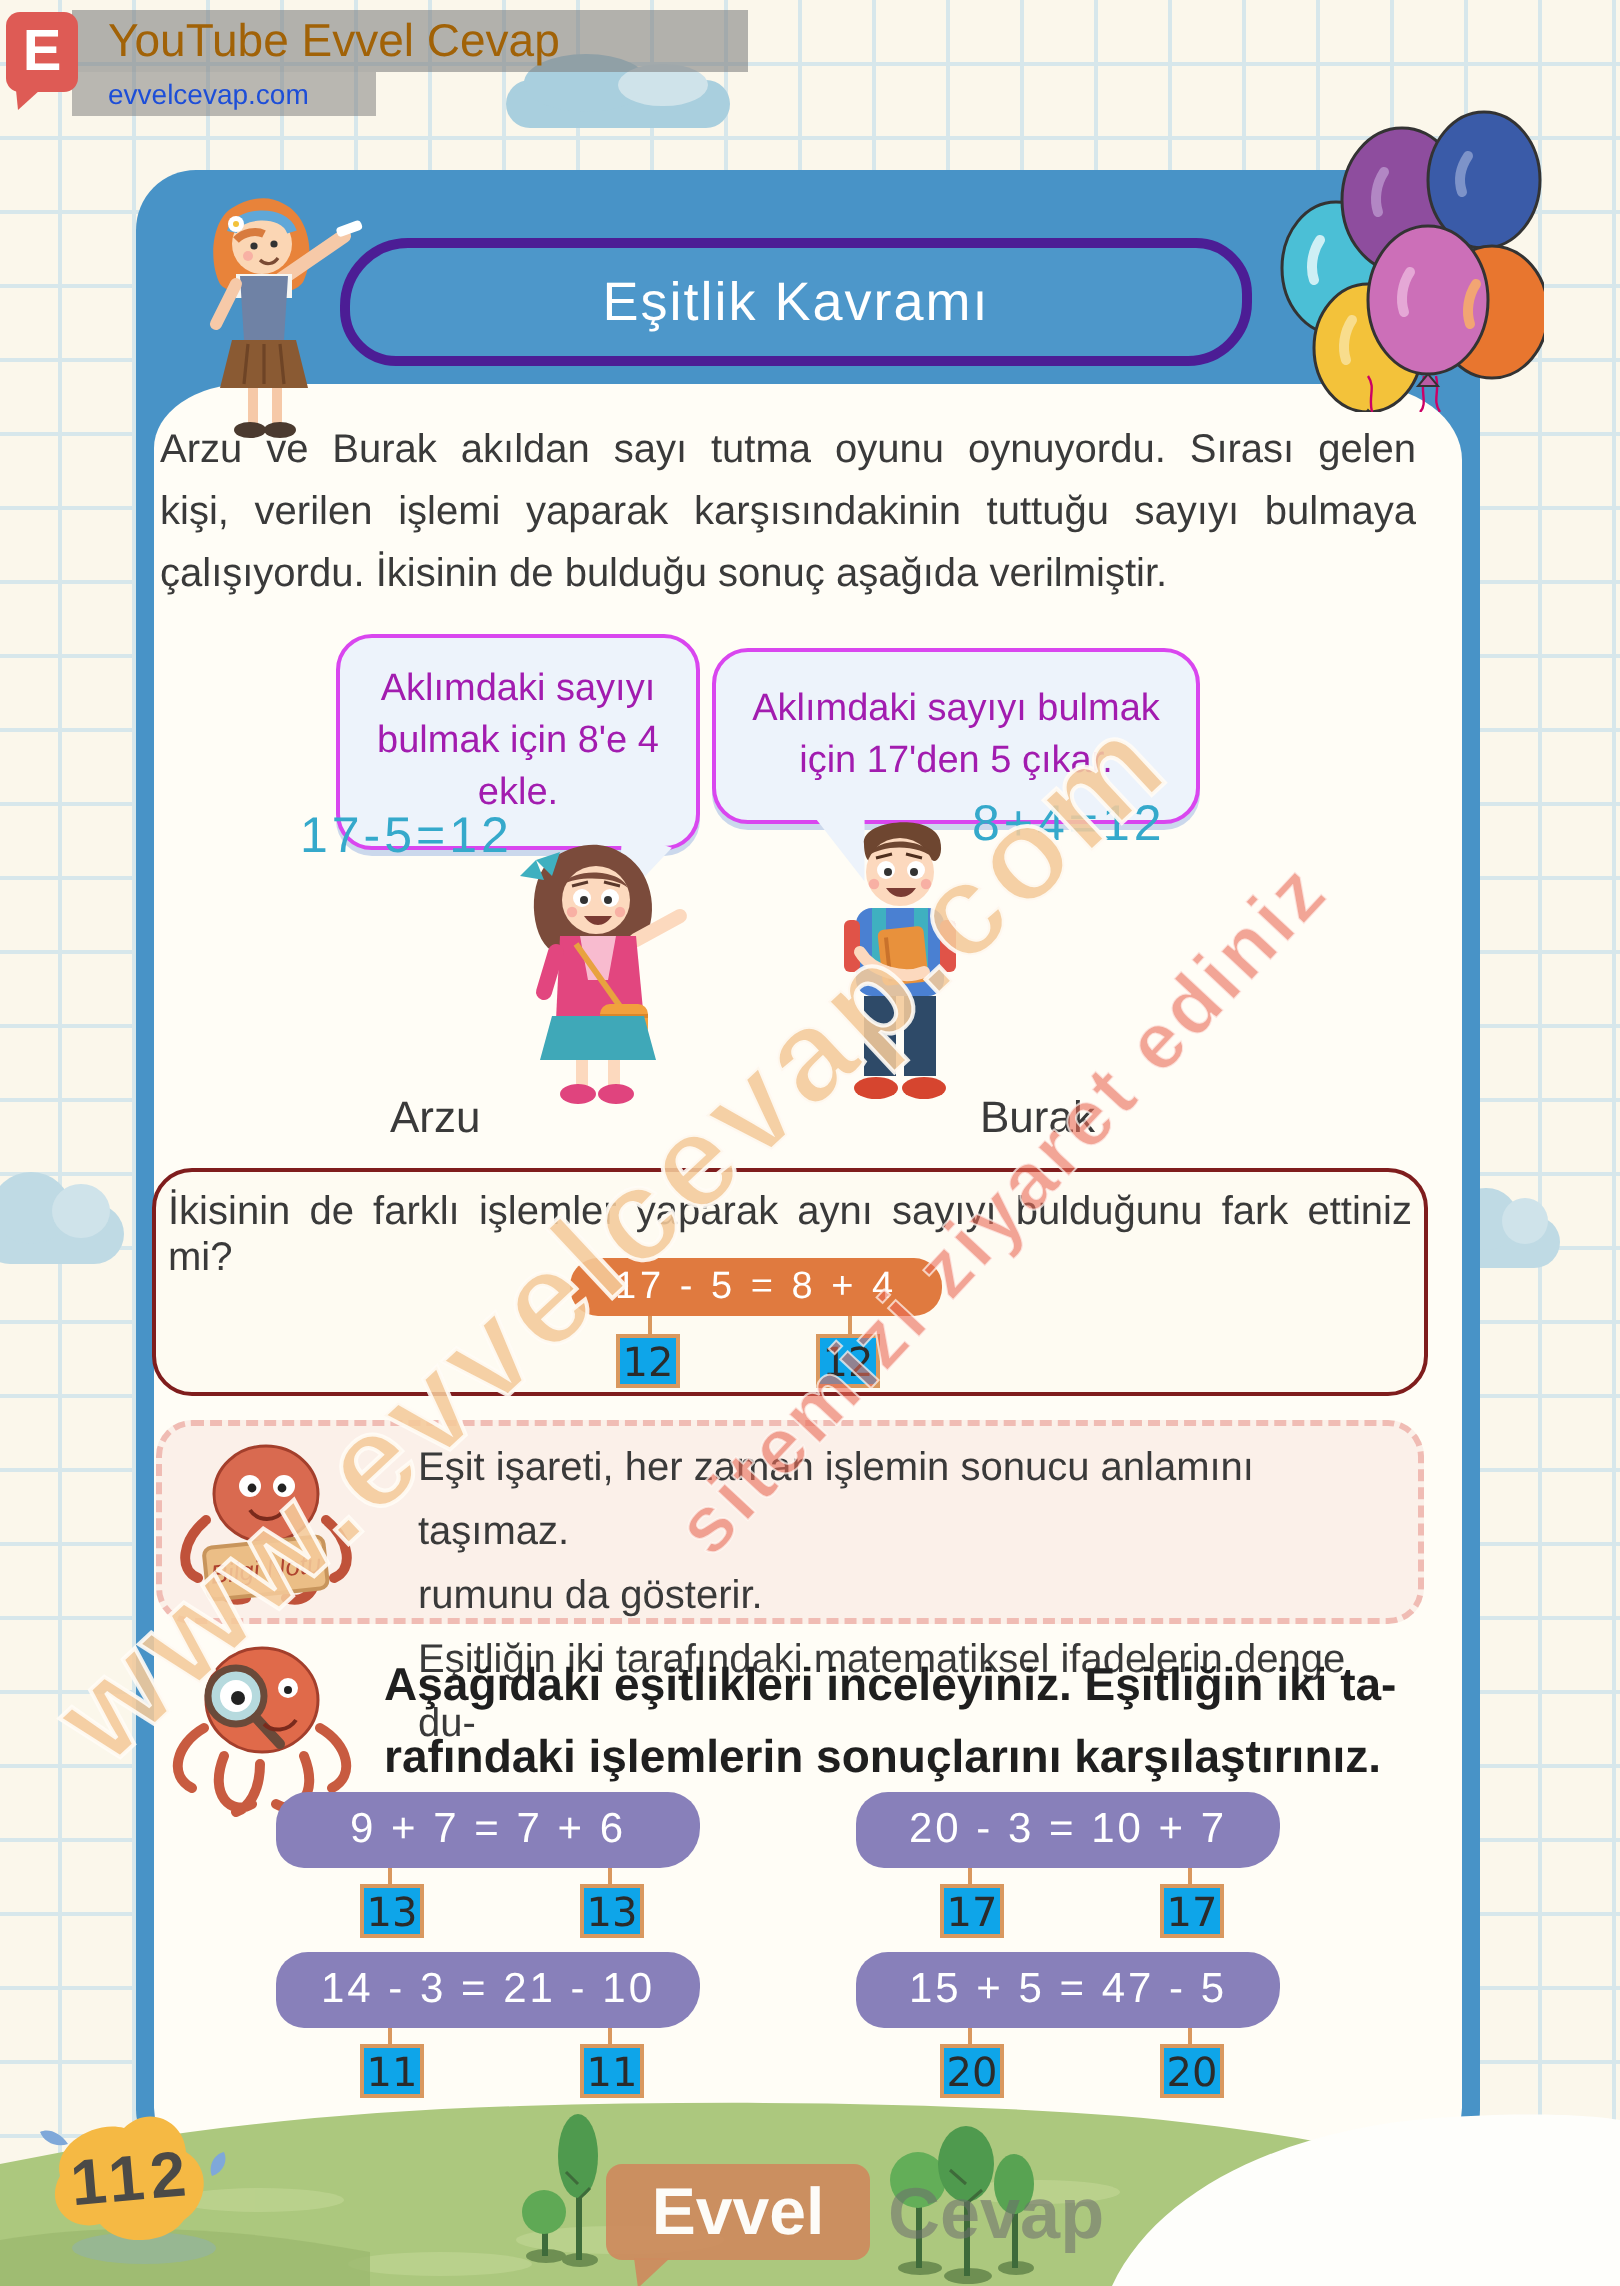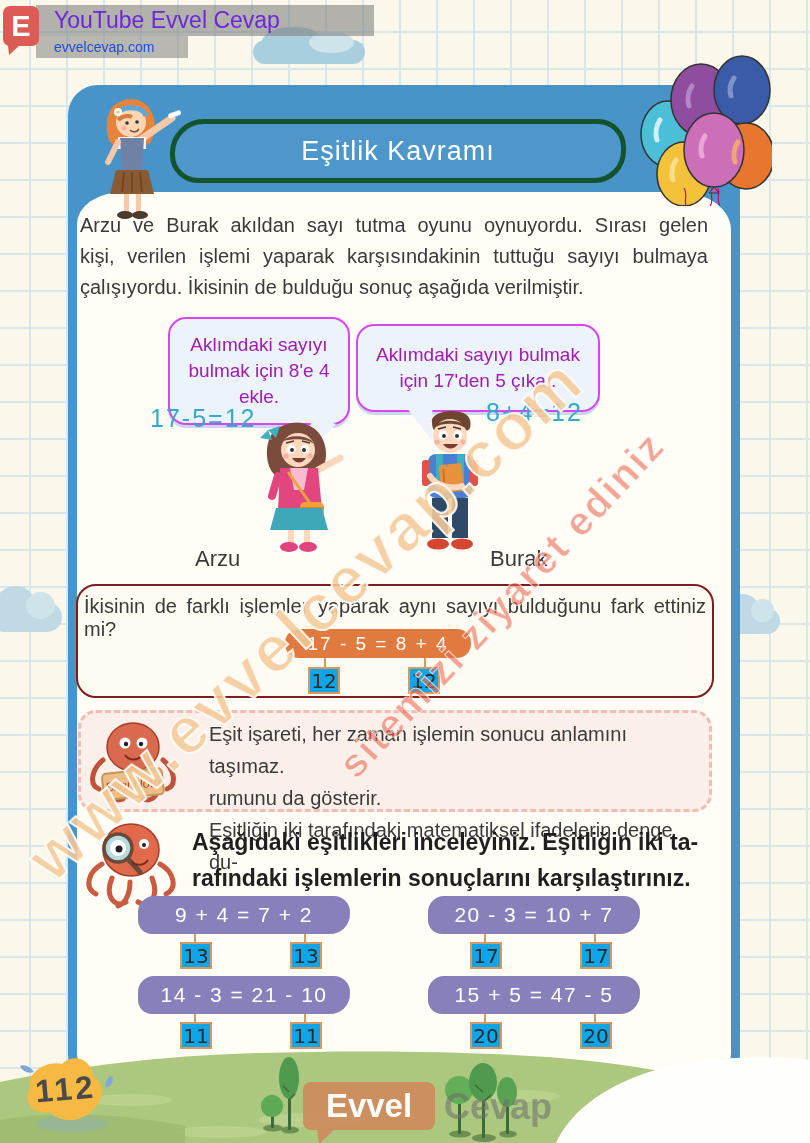--- a/index.html
+++ b/index.html
@@ -13,21 +13,21 @@
   .cloud::before{width:55%;height:120%;left:8%;top:-55%;}
   .cloud::after{width:40%;height:90%;right:10%;top:-35%;background:#CFE3EA;}
   .c1{left:-10px;top:602px;width:72px;height:30px;}
   .c2{left:722px;top:608px;width:58px;height:26px;}
   .c3{left:253px;top:40px;width:112px;height:24px;background:#A9CFDE;}
   
   .bluebg{position:absolute;left:68px;top:85px;width:672px;height:1000px;background:#4893C7;border-radius:30px;z-index:2;}
   .paper{position:absolute;left:77px;top:192px;width:654px;height:884px;background:#FFFDF6;
     border-radius:46px 52px 22px 22px / 32px 38px 22px 22px;z-index:3;}
   .title-pill{position:absolute;left:170px;top:119px;width:456px;height:64px;background:#4D97CA;
-    border:5px solid #14532d;border-radius:34px 28px 32px 28px;box-sizing:border-box;z-index:4;
+    border:5px solid #4c1d95;border-radius:34px 28px 32px 28px;box-sizing:border-box;z-index:4;
     display:flex;align-items:center;justify-content:center;color:#FFFFFF;font-size:27px;letter-spacing:1px;}
   
   .intro{position:absolute;left:80px;top:210px;width:628px;z-index:4;color:#3A3A3A;font-size:20px;line-height:31px;}
   .jline{display:block;text-align:justify;text-align-last:justify;}
   .lline{display:block;text-align:left;}
   
   .bubble{position:absolute;background:#EDF3FB;border:2px solid #d946ef;border-radius:18px;z-index:4;
     box-shadow:0 3px 0 #CBD8EC;color:#a21caf;font-size:19px;line-height:26px;text-align:center;
     display:flex;align-items:center;justify-content:center;padding:6px 10px;box-sizing:border-box;}
   .bub-arzu{left:168px;top:317px;width:182px;height:108px;}
@@ -74,21 +74,21 @@
     border-left:2px solid transparent;border-right:16px solid transparent;border-top:15px solid rgba(205,139,94,0.93);}
   .logo-cevap{position:absolute;left:444px;top:1086px;z-index:7;color:rgba(110,110,110,0.55);font-size:36px;font-weight:bold;}
   
   .wm{position:absolute;z-index:8;font-weight:bold;white-space:nowrap;pointer-events:none;}
   .wm1{left:12px;top:840px;font-size:66px;letter-spacing:3px;color:rgba(244,201,154,0.88);
     -webkit-text-stroke:2px rgba(255,252,246,0.9);transform:rotate(-43deg);transform-origin:0 0;}
   .wm2{left:330px;top:756px;font-size:40px;letter-spacing:2px;color:rgba(233,106,86,0.6);
     -webkit-text-stroke:1px rgba(255,250,245,0.7);transform:rotate(-47deg);transform-origin:0 0;}
   
   .hbar1{position:absolute;left:36px;top:5px;width:338px;height:31px;background:rgba(125,125,125,0.58);z-index:10;
-    display:flex;align-items:center;color:#6d28d9;font-size:23px;padding-left:18px;box-sizing:border-box;}
+    display:flex;align-items:center;color:#a16207;font-size:23px;padding-left:18px;box-sizing:border-box;}
   .hbar2{position:absolute;left:36px;top:36px;width:152px;height:22px;background:rgba(125,125,125,0.52);z-index:10;
     display:flex;align-items:center;color:#1d4ed8;font-size:14px;padding-left:18px;box-sizing:border-box;}
   .elogo{position:absolute;left:3px;top:6px;width:36px;height:40px;background:#DE5B55;border-radius:7px;z-index:11;
     display:flex;align-items:center;justify-content:center;color:#FFF;font-size:29px;font-weight:bold;}
   .elogo::after{content:"";position:absolute;left:5px;bottom:-9px;width:0;height:0;
     border-left:1px solid transparent;border-right:11px solid transparent;border-top:10px solid #DE5B55;}
 </style>
 </head>
 <body>
 
@@ -263,21 +263,21 @@
       <circle cx="45" cy="33" r="3.5" fill="#222"></circle>
     <path d="M54 43 L66 56" stroke="#6A4A3A" stroke-width="5" stroke-linecap="round"></path>
     <path d="M58 46 C62 50 70 50 74 44" stroke="#7A2A1C" stroke-width="2" fill="none"></path>
   </svg>
   <div class="instr-text">
     <span class="lline">Aşağıdaki eşitlikleri inceleyiniz. Eşitliğin iki ta-</span>
     <span class="lline">rafındaki işlemlerin sonuçlarını karşılaştırınız.</span>
   </div>
 
   <div class="ex-item it0">
-    <div class="ex-pill">9 + 4 = 7 + 2</div>
+    <div class="ex-pill">9 + 7 = 7 + 6</div>
     <div class="tick ex-tick-l"></div>
     <div class="tick ex-tick-r"></div>
     <div class="rbox ex-box-l">13</div>
     <div class="rbox ex-box-r">13</div>
   </div>
   <div class="ex-item it1">
     <div class="ex-pill">20 - 3 = 10 + 7</div>
     <div class="tick ex-tick-l"></div>
     <div class="tick ex-tick-r"></div>
     <div class="rbox ex-box-l">17</div>

